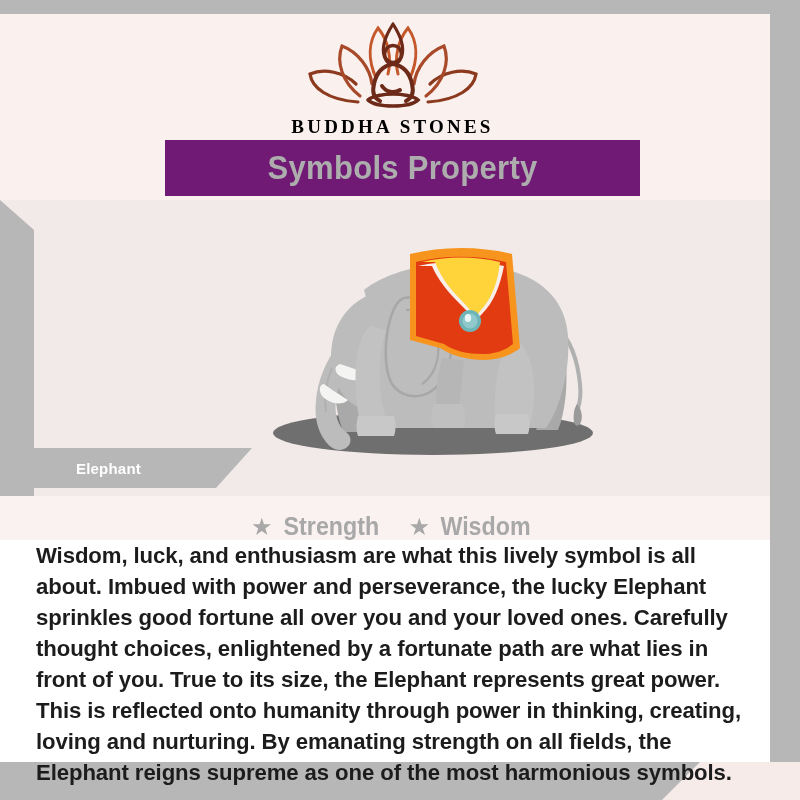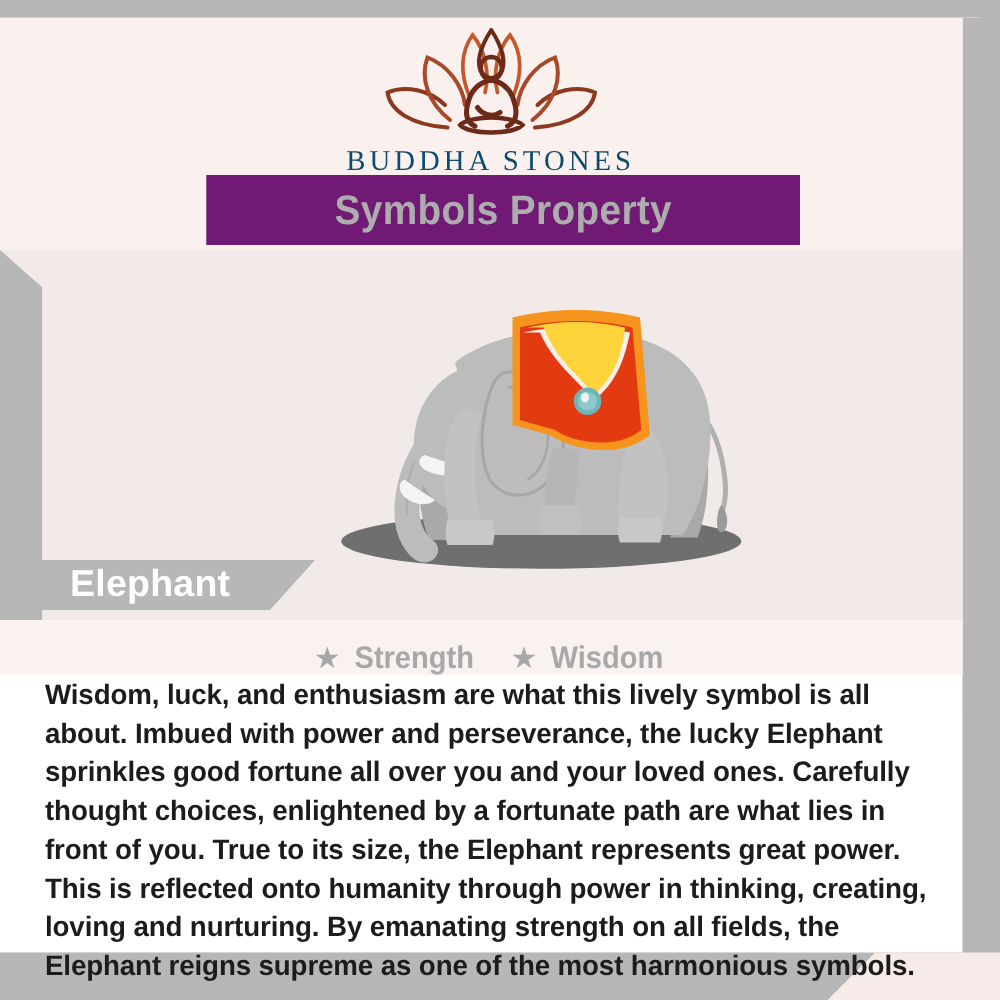--- a/index.html
+++ b/index.html
@@ -83,24 +83,24 @@
     left: 0; top: 16px;
     width: 785px;
     display: flex;
     flex-direction: column;
     align-items: center;
   }
   .logo-mark { width: 190px; height: 96px; display: block; }
   .logo-text {
     margin-top: 4px;
     font-family: "Liberation Serif", serif;
-    font-size: 23px;
+    font-size: 19px;
     letter-spacing: 3.2px;
-    color: #0c4a6e;
-    font-weight: 400;
+    color: #000000;
+    font-weight: 700;
   }
 
   
   .title-band {
     position: absolute;
     left: 165px; top: 140px;
     width: 475px; height: 56px;
     background: #701a75;
     display: flex;
     align-items: center;
@@ -126,23 +126,23 @@
   .name-banner {
     position: absolute;
     left: 0; top: 448px;
     width: 252px; height: 40px;
     background: #b7b7b7;
     clip-path: polygon(0 0, 100% 0, calc(100% - 36px) 100%, 0 100%);
     display: flex;
     align-items: center;
   }
   .name-text {
-    margin-left: 56px;
+    margin-left: 76px;
     color: #ffffff;
-    font-size: 30px;
+    font-size: 15px;
     font-weight: bold;
     letter-spacing: 0.2px;
   }
 
   
   .attrs {
     position: absolute;
     left: 0; top: 512px;
     width: 785px;
     display: flex;

